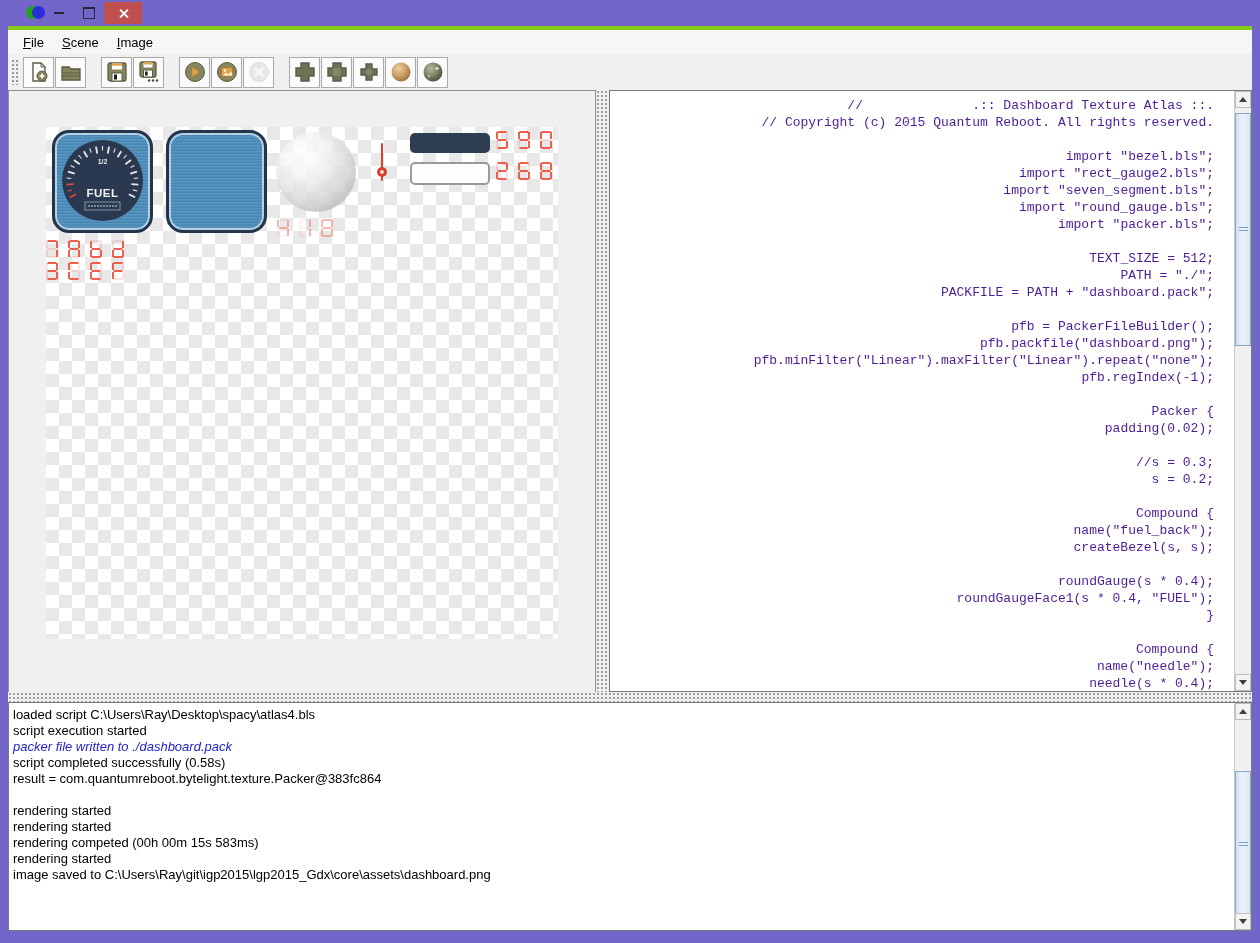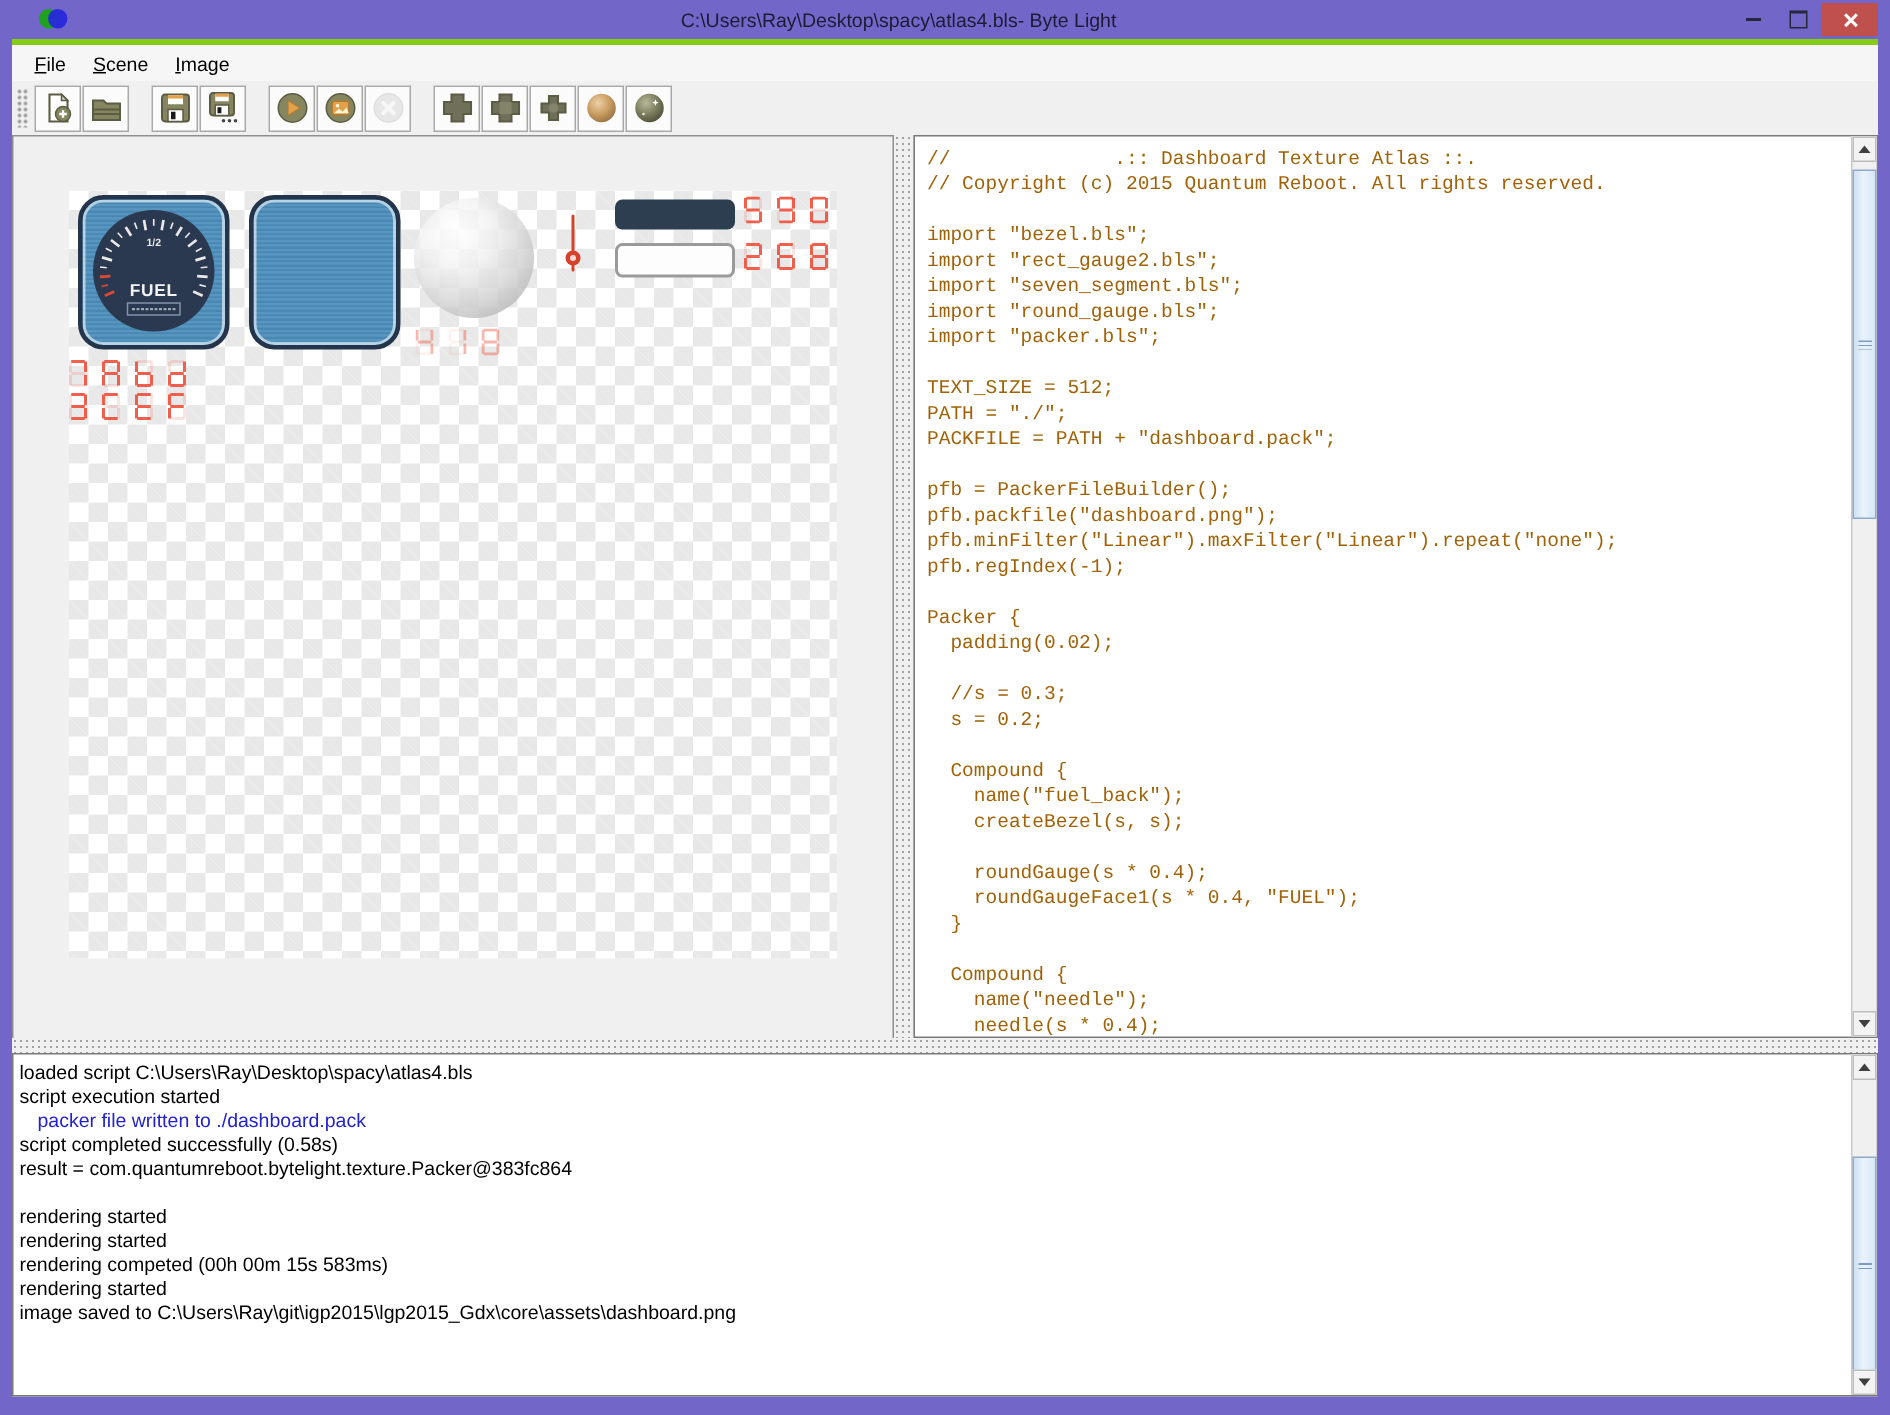--- a/index.html
+++ b/index.html
@@ -59,48 +59,47 @@
   #white-rect{width:80px;height:23px;border-radius:5px;background:#fdfdfd;border:2px solid #9a9a9a;box-sizing:border-box;}
   .sevenseg{display:flex;}
   .sevenseg svg{margin-right:10px;}
   
   #v-splitter{position:absolute;left:596px;top:90px;width:13px;height:602px;background:#f0f0f0;
     background-image:radial-gradient(circle,#a0a0a0 .8px,transparent 1px);background-size:4px 4px;}
   #h-splitter{position:absolute;left:8px;top:692px;width:1244px;height:10px;background:#f0f0f0;
     background-image:radial-gradient(circle,#a0a0a0 .8px,transparent 1px);background-size:4px 4px;}
   
   #right-panel{position:absolute;left:609px;top:90px;width:643px;height:602px;background:#fff;border:1px solid #7a7a7a;box-sizing:border-box;}
-  #code-pre{position:absolute;left:0;top:0;right:17px;bottom:0;margin:0;padding:6px 8px;overflow:hidden;
-    font-family:"Liberation Mono",monospace;font-size:13px;line-height:17px;color:#a16207;white-space:pre;}
+  #code-pre{position:absolute;left:0;top:0;right:17px;bottom:0;margin:0;padding:6px 20px;overflow:hidden;
+    font-family:"Liberation Mono",monospace;font-size:13px;line-height:17px;color:#4c1d95;white-space:pre;text-align:right;}
   .vscroll{position:absolute;right:0;top:0;width:17px;bottom:0;background:#f0f0f0;border-left:1px solid #c8c8c8;box-sizing:border-box;}
   .sb-btn{position:absolute;left:0;width:16px;height:17px;background:#f3f3f3;border:1px solid #bdbdbd;box-sizing:border-box;display:flex;align-items:center;justify-content:center;}
   .sb-up{top:0;} .sb-down{bottom:0;}
   .tri-up{width:0;height:0;border-left:4px solid transparent;border-right:4px solid transparent;border-bottom:5px solid #3f3f3f;}
   .tri-down{width:0;height:0;border-left:4px solid transparent;border-right:4px solid transparent;border-top:5px solid #3f3f3f;}
   .sb-thumb{position:absolute;left:0;width:16px;border:1px solid #8fa8c8;box-sizing:border-box;
     background:linear-gradient(90deg,#cfe0f2 0%,#eaf3fc 45%,#d7e6f5 100%);}
   .sb-grip{position:absolute;left:3px;top:50%;width:9px;height:6px;margin-top:-3px;
     background:repeating-linear-gradient(180deg,#7d9cc0 0 1px,transparent 1px 3px);}
   
   #log-panel{position:absolute;left:8px;top:702px;width:1244px;height:229px;background:#fff;border:1px solid #7a7a7a;box-sizing:border-box;}
   #log-lines{position:absolute;left:0;top:0;right:17px;bottom:0;padding:4px 4px;overflow:hidden;
     font-size:13px;line-height:16px;color:#000;}
   .log-line{white-space:pre;min-height:16px;}
-  .log-line.note{color:#2222cc;margin-left:12px;}
+  .log-line.note{color:#2222cc;font-style:italic;}
   svg text{font-family:"Liberation Sans",sans-serif;}
 </style>
 </head>
 <body>
 
 <div id="titlebar">
   <div id="app-icon">
       <div class="g"></div>
       <div class="b"></div>
     </div>
-  <div id="title-text">C:\Users\Ray\Desktop\spacy\atlas4.bls- Byte Light</div>
   <div class="winbtns">
     <div class="winbtn" id="btn-min">
         <div class="glyph-min"></div>
       </div>
     <div class="winbtn" id="btn-max">
         <div class="glyph-max"></div>
       </div>
     <div class="winbtn" id="btn-close">
         <div class="glyph-x"></div>
       </div>

